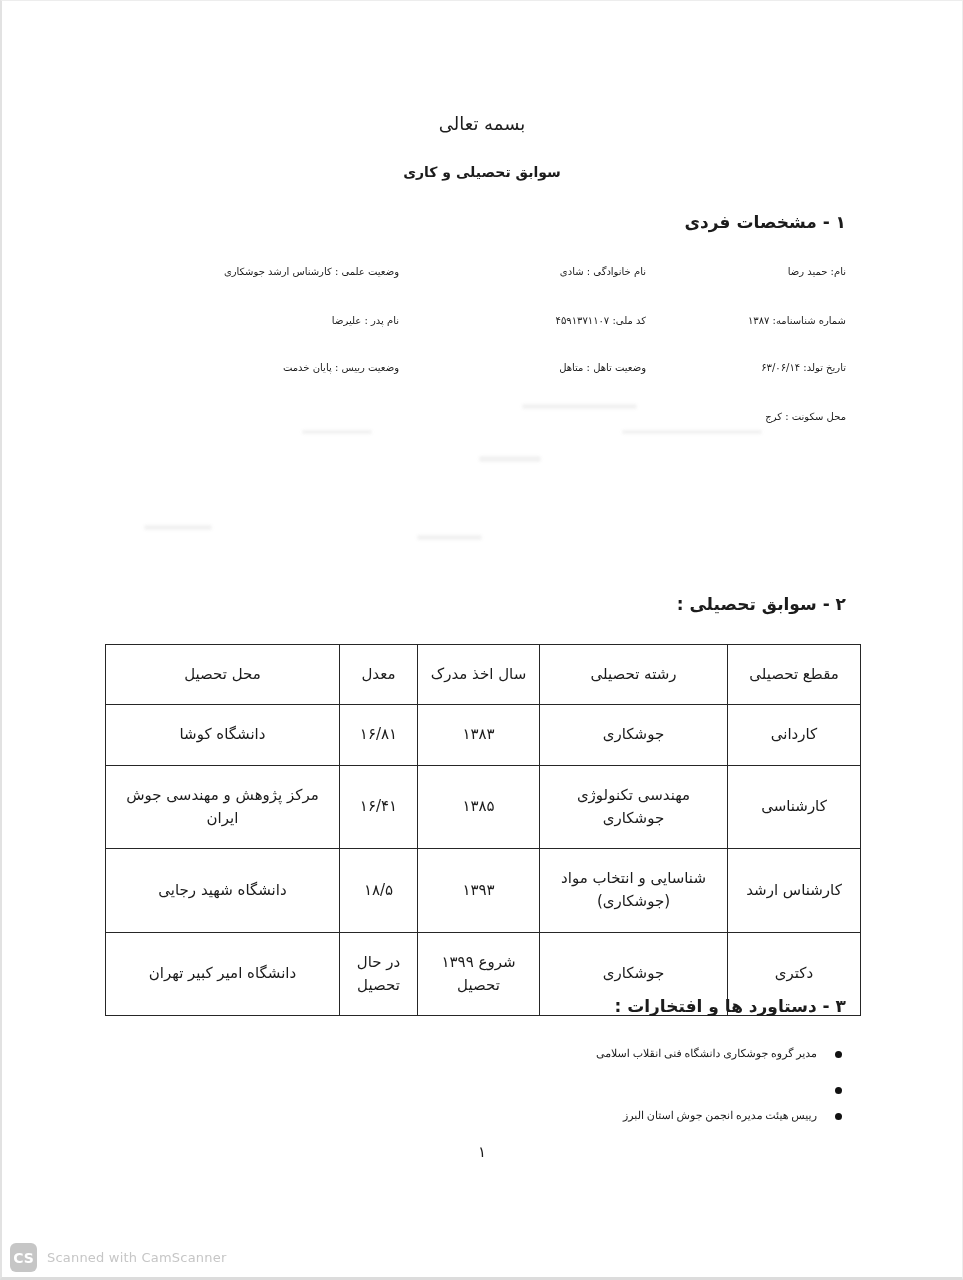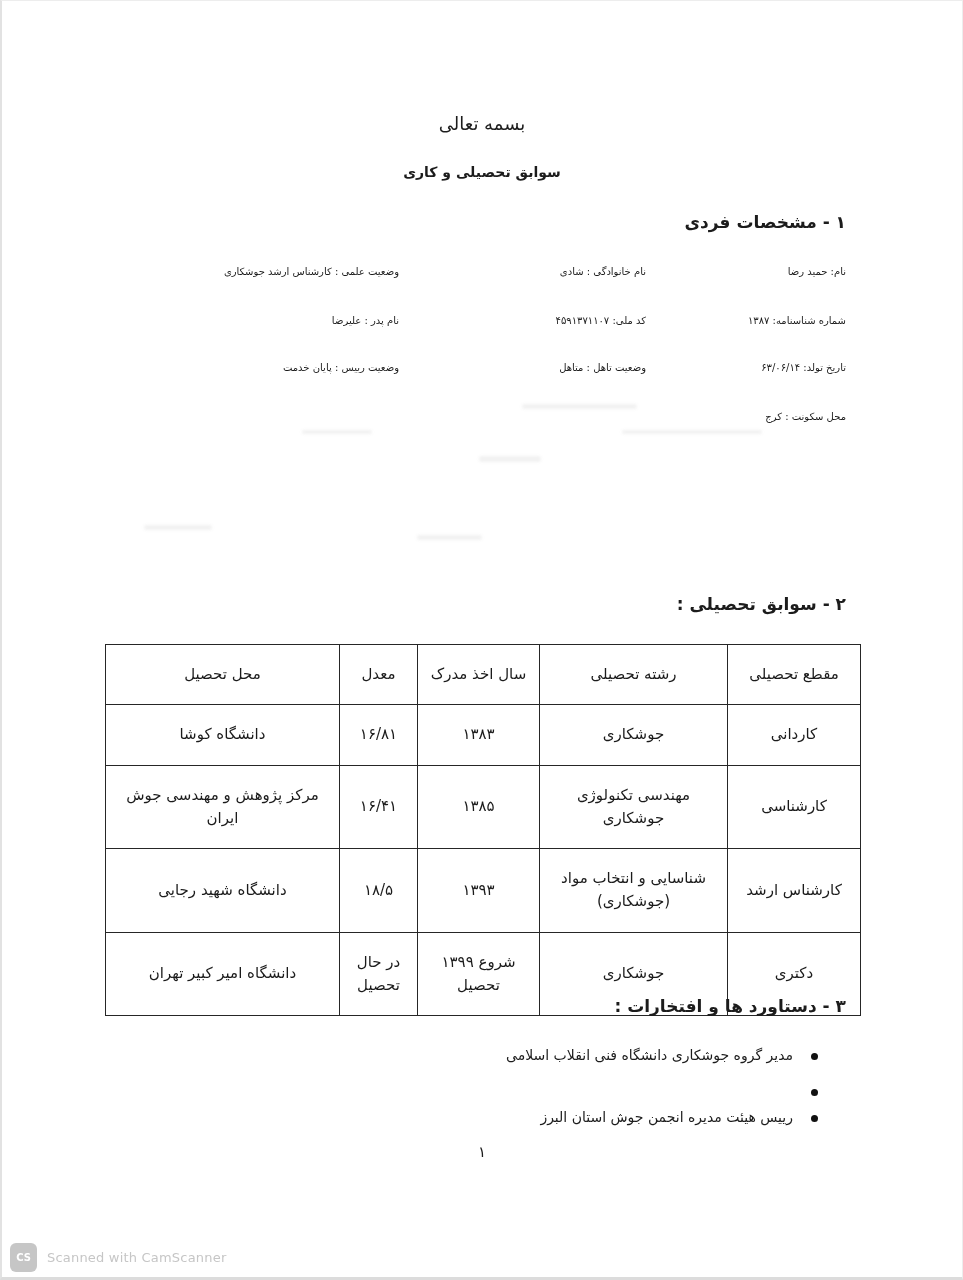--- a/index.html
+++ b/index.html
@@ -27,28 +27,28 @@
   .edu-table{
     position:absolute;top:643px;left:103px;width:755px;
     border-collapse:collapse;table-layout:fixed;direction:rtl;
     font-size:15px;color:#1b1b1b;
   }
   .edu-table th,.edu-table td{
     border:1.7px solid #262626;text-align:center;vertical-align:middle;
     font-weight:normal;padding:18px 4px;line-height:1.55;overflow:hidden;
   }
   .cl{display:block;text-align:center;}
-  .bullet-item{position:absolute;right:144px;font-size:14px;white-space:nowrap;min-height:16px;}
+  .bullet-item{position:absolute;right:120px;font-size:11px;white-space:nowrap;min-height:16px;font-family:Liberation Serif, serif;}
   .dot{display:inline-block;width:7px;height:7px;border-radius:50%;background:#111;vertical-align:middle;margin-left:18px;}
   .page-number{top:1142px;font-size:15px;}
   .smudge{position:absolute;background:rgba(60,60,60,0.07);filter:blur(1.5px);border-radius:3px;}
   .watermark{position:absolute;left:8px;top:1242px;direction:ltr;display:flex;align-items:center;}
   .cs-badge{
     position:relative;width:27px;height:29px;background:#c6c6c6;border-radius:6px;
-    color:#fff;font-size:10px;font-weight:bold;display:flex;align-items:center;justify-content:center;
+    color:#fff;font-size:14px;font-weight:bold;display:flex;align-items:center;justify-content:center;
     font-family:"DejaVu Sans",sans-serif;
   }
   .cs-badge::after{
     content:"";position:absolute;left:-3px;bottom:-4px;width:9px;height:8px;
     background:#d6d6d6;border-radius:2px;z-index:-1;
   }
   .cs-text{margin-left:10px;font-size:13px;color:#c6c6c6;letter-spacing:0.2px;}
 </style>
 </head>
 <body>

